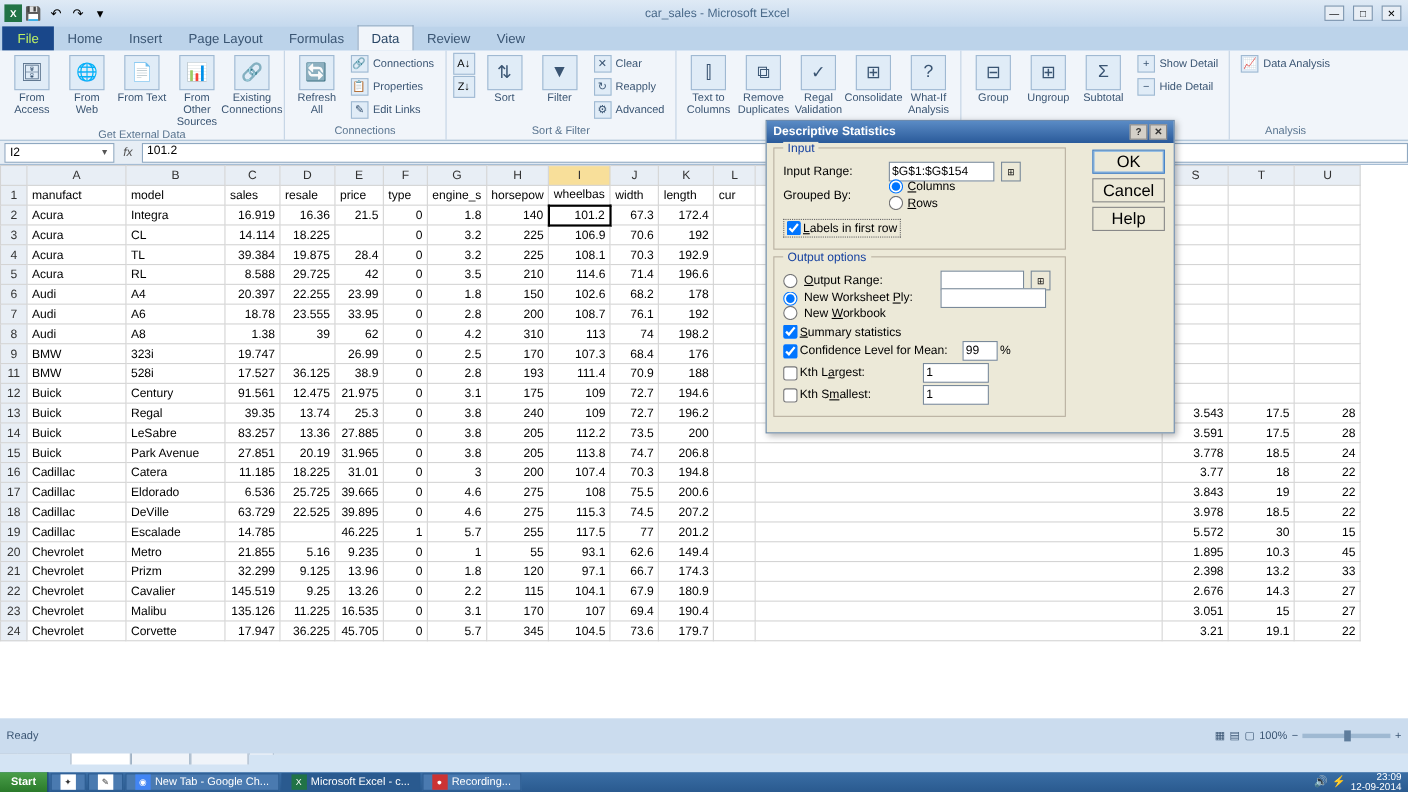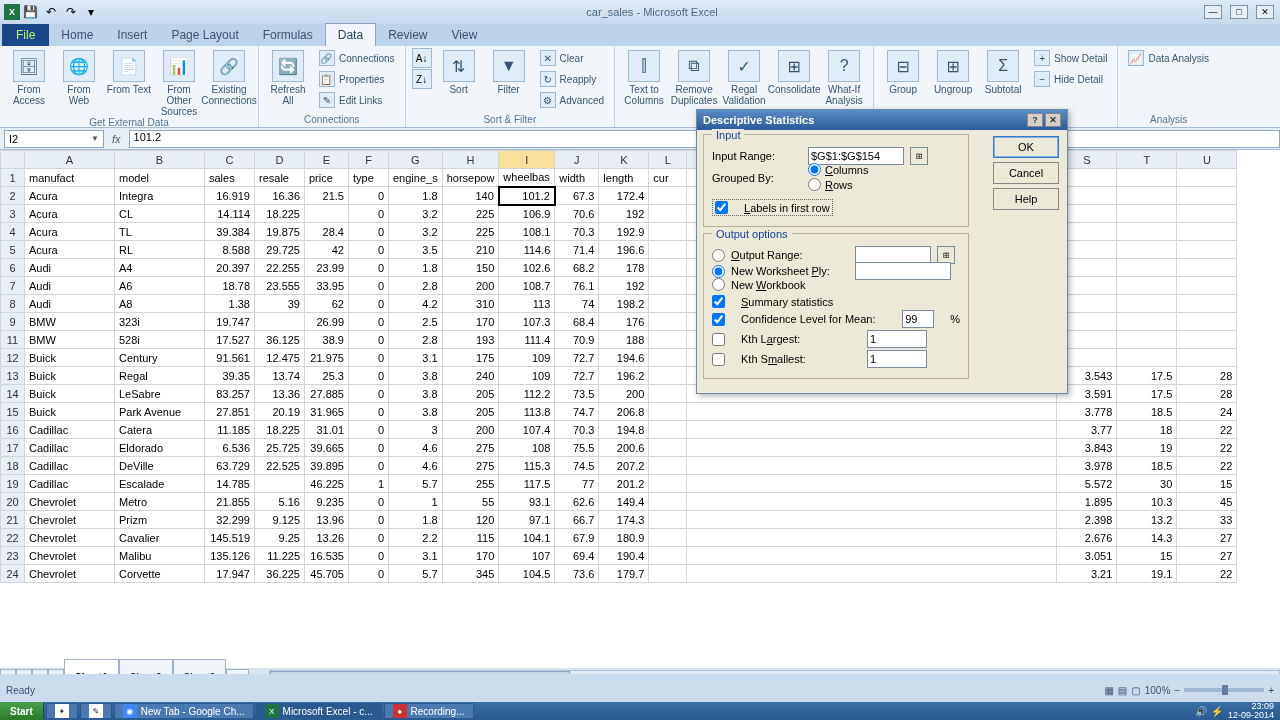--- a/index.html
+++ b/index.html
@@ -53,51 +53,51 @@
 
 .sheet-bar { position:absolute; bottom:34px; left:0; right:0; height:18px; background:#d9e4ef; display:flex; align-items:center; font-size:10px; }
 .sheet-nav { display:flex; gap:0; }
 .sheet-nav-btn { width:16px; height:16px; border:1px solid #9fb2c5; display:flex; align-items:center; justify-content:center; font-size:9px; background:#e8eff6; }
 .sheet-tab { padding:12px 10px; background:#f0f4f9; border:1px solid #9fb2c5; border-bottom:none; font-size:10px; }
 .sheet-tab.active { background:white; font-weight:bold; }
 .hscroll { flex:1; margin-left:20px; height:14px; background:#e0e9f2; position:relative; border:1px solid #b0c3d6; }
 .hscroll-thumb { position:absolute; left:0; width:300px; height:100%; background:#c7d7e7; border:1px solid #8fa8c1; }
 
 
-.status-bar { position:absolute; bottom:14px; left:0; right:0; height:32px; background:#cbdcee; display:flex; align-items:center; justify-content:space-between; padding:0 6px; font-size:10px; color:#3a5573; }
+.status-bar { position:absolute; bottom:35px; left:0; right:0; height:32px; background:#cbdcee; display:flex; align-items:center; justify-content:space-between; padding:0 6px; font-size:10px; color:#3a5573; }
 .zoom { display:flex; align-items:center; gap:4px; }
 .zoom-slider { width:80px; height:4px; background:#9fb9d2; position:relative; }
 .zoom-thumb { position:absolute; left:38px; top:-3px; width:6px; height:10px; background:#5f7d9c; }
 
 
 .taskbar { position:absolute; bottom:0; left:0; right:0; height:18px; background:linear-gradient(#3a6ea5,#2a5a8f); display:flex; align-items:center; color:white; font-size:10px; }
 .start-btn { background:linear-gradient(#4a9f4a,#2a7a2a); padding:2px 10px; height:100%; display:flex; align-items:center; font-weight:bold; border-right:1px solid #1a4470; }
 .task-item { padding:2px 8px; height:16px; display:flex; align-items:center; gap:4px; background:#4a7ab0; margin-left:2px; border:1px solid #2a5a8f; }
 .task-item.active { background:#2a5a8f; }
 .task-icon { width:14px; height:14px; background:#fff; display:flex; align-items:center; justify-content:center; font-size:8px; color:#333; }
 .tray { margin-left:auto; display:flex; align-items:center; gap:4px; padding-right:6px; }
 .clock { text-align:right; font-size:9px; line-height:1; }
 
 
 .dialog { position:absolute; top:109px; left:696px; width:372px; background:#ece9d8; border:1px solid #6b8aae; box-shadow:2px 2px 6px rgba(0,0,0,.3); z-index:100; font-size:11px; }
 .dlg-title { background:linear-gradient(#5a8bc5,#2a5a9a); color:white; padding:3px 6px; font-weight:bold; display:flex; justify-content:space-between; align-items:center; font-size:11px; }
 .dlg-title-btns { display:flex; gap:2px; }
 .dlg-tbtn { width:16px; height:14px; background:#d4d0c8; border:1px solid #888; color:#333; font-size:9px; display:flex; align-items:center; justify-content:center; }
 .dlg-body { padding:4px 6px 8px; position:relative; }
 .dlg-right { position:absolute; right:8px; top:6px; display:flex; flex-direction:column; gap:4px; }
-.dlg-btn { width:66px; height:22px; background:#ece9d8; border:1px solid #888; font-size:11px; }
+.dlg-btn { width:66px; height:22px; background:#ece9d8; border:1px solid #888; font-size:15px; }
 .dlg-btn.primary { border:1px solid #3a7ac5; box-shadow:inset 0 0 0 1px #7ab0e5; }
 .fieldset { border:1px solid #b8b0a0; padding:6px 8px 8px; margin-bottom:6px; width:266px; }
 .fieldset-title { position:relative; top:-12px; background:#ece9d8; display:inline-block; padding:0 4px; color:#1742a0; font-size:11px; }
 .field-row { display:flex; align-items:center; margin-bottom:4px; gap:6px; margin-top:-6px; }
 .field-label { width:90px; font-size:11px; }
 .field-input { height:18px; border:1px solid #7a8a9a; background:white; padding:0 2px; font-size:11px; }
 .ref-btn { width:18px; height:18px; border:1px solid #7a8a9a; background:#ece9d8; font-size:8px; display:flex; align-items:center; justify-content:center; }
 .radio-row { display:flex; align-items:center; gap:4px; font-size:11px; margin-bottom:2px; }
-.chk-row { display:flex; align-items:center; gap:16px; font-size:11px; margin:2px 0; }
+.chk-row { display:flex; align-items:center; gap:2px; font-size:11px; margin:2px 0; }
 input[type=checkbox], input[type=radio] { margin:0; }
 .accel { text-decoration:underline; }
 </style>
 </head>
 <body>
 
 <div class="title-bar">
   <div class="qat">
     <div class="excel-icon">X</div>
     <div class="qat-icon">💾</div>

